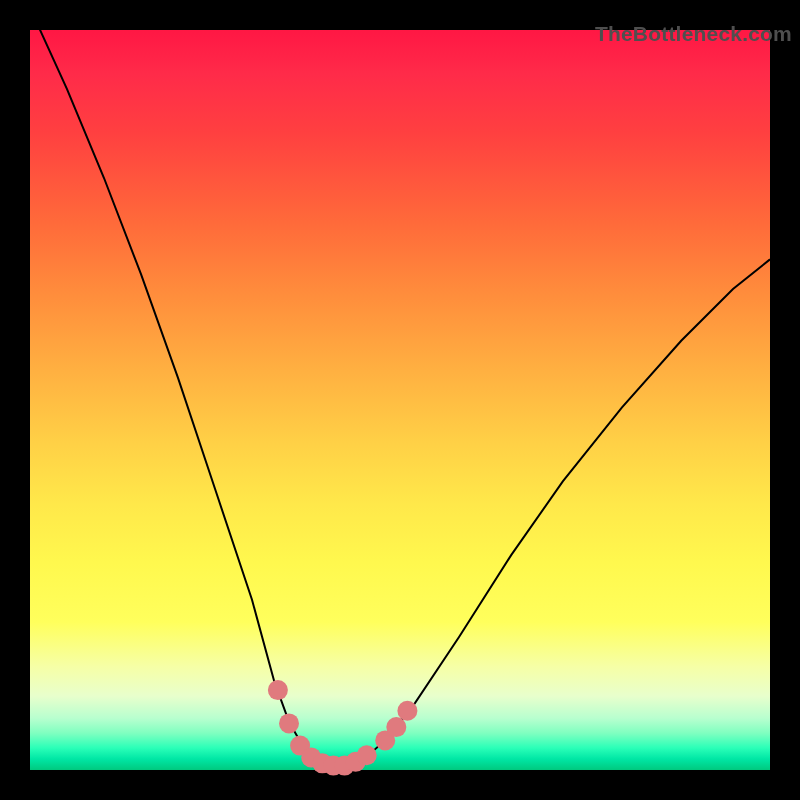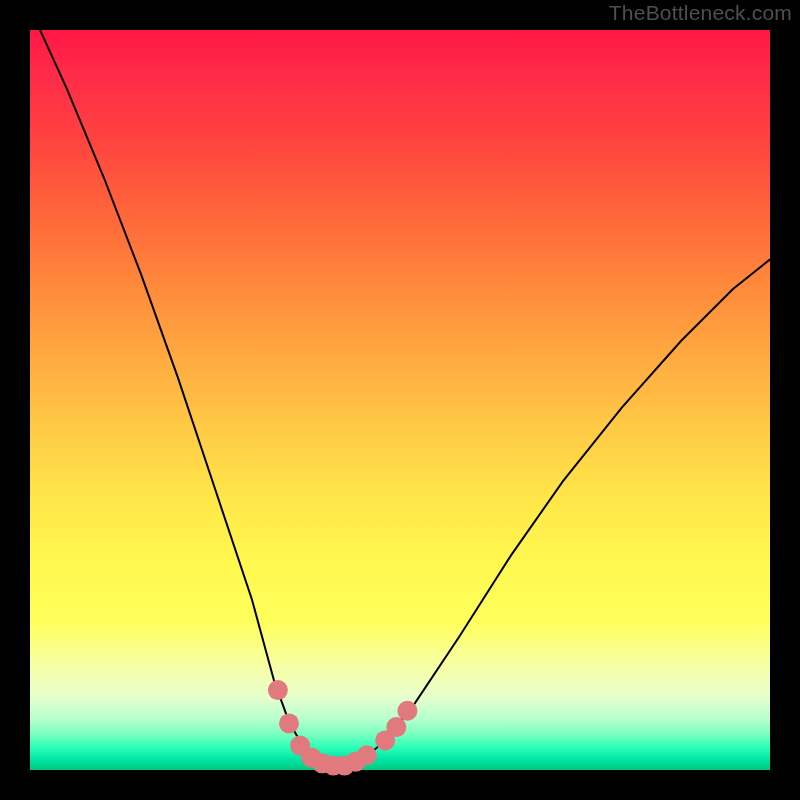--- a/index.html
+++ b/index.html
@@ -32,25 +32,25 @@
       #e8ffcc 90%,
       #b8ffcf 93%,
       #80ffc0 95%,
       #2bffb8 97%,
       #00e7a5 98.5%,
       #00c97e 100%
     );
   }
   .watermark {
     position: absolute;
-    top: 1px;
+    top: 22px;
     right: 8px;
     color: #4f4f4f;
     font-size: 21px;
-    font-weight: 400;
+    font-weight: 700;
     letter-spacing: 0.2px;
     user-select: none;
   }
   svg.overlay {
     position: absolute;
     left: 0;
     top: 0;
     width: 740px;
     height: 740px;
     overflow: visible;

